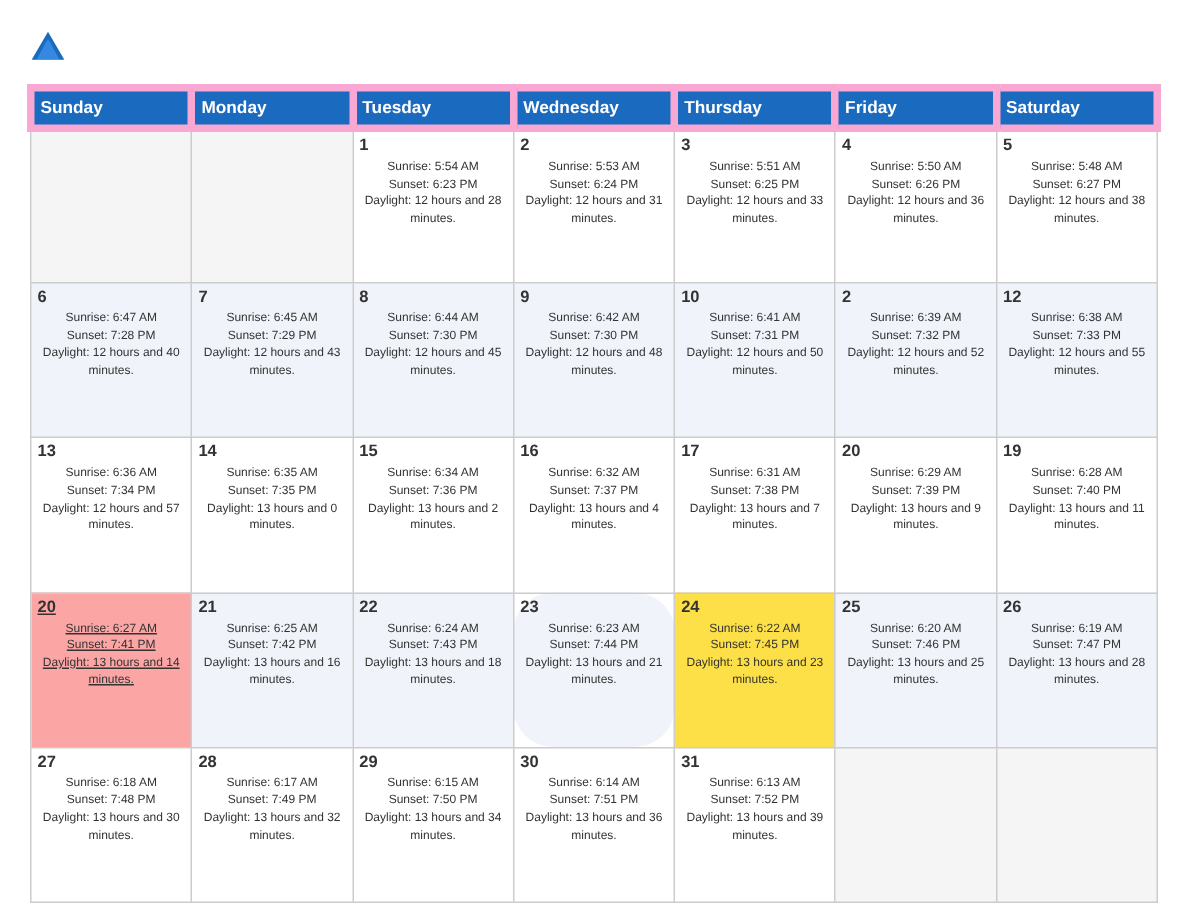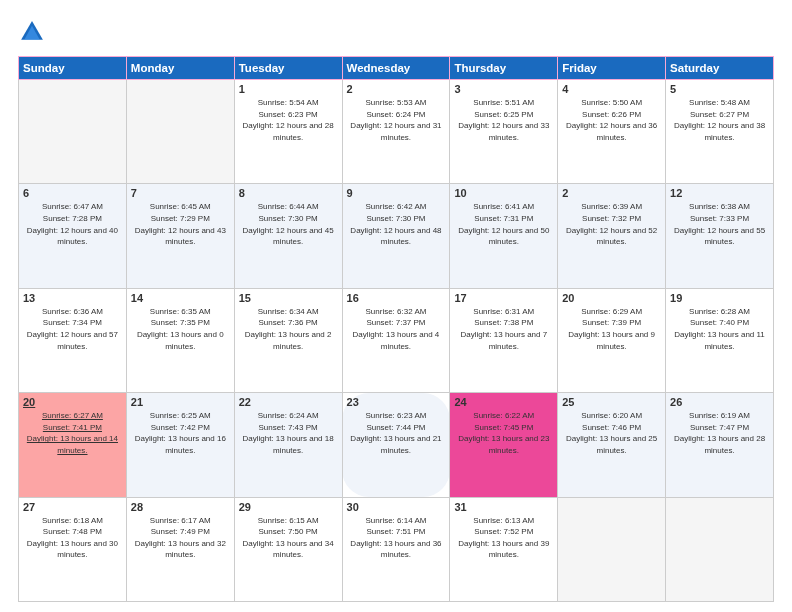--- a/index.html
+++ b/index.html
@@ -61,21 +61,21 @@
       width: 100%;
       table-layout: fixed;
     }
     .calendar th {
       background: #1a6abf;
       color: #fff;
       font-size: 11.5px;
       font-weight: bold;
       padding: 5px 4px;
       text-align: left;
-      border: 1px solid #f9a8d4;
+      border: 5px solid #f9a8d4;
     }
     .calendar td {
       vertical-align: top;
       border: 1px solid #ccc;
       padding: 3px 4px;
       font-size: 8.5px;
       color: #333;
       height: 78px;
       background: #fff;
     }
@@ -229,21 +229,21 @@
             <div class="day-info">Sunrise: 6:25 AM<br>Sunset: 7:42 PM<br>Daylight: 13 hours and 16 minutes.</div>
           </td>
           <td style="background: rgb(240, 244, 250);">
             <span class="day-num">22</span>
             <div class="day-info">Sunrise: 6:24 AM<br>Sunset: 7:43 PM<br>Daylight: 13 hours and 18 minutes.</div>
           </td>
           <td style="background: rgb(240, 244, 250); border-radius: 27px;">
             <span class="day-num">23</span>
             <div class="day-info">Sunrise: 6:23 AM<br>Sunset: 7:44 PM<br>Daylight: 13 hours and 21 minutes.</div>
           </td>
-          <td style="background: #ec4899;">
+          <td style="background: #fde047;">
             <span class="day-num">24</span>
             <div class="day-info">Sunrise: 6:22 AM<br>Sunset: 7:45 PM<br>Daylight: 13 hours and 23 minutes.</div>
           </td>
           <td style="background: rgb(240, 244, 250); margin-left: 28px;">
             <span class="day-num">25</span>
             <div class="day-info">Sunrise: 6:20 AM<br>Sunset: 7:46 PM<br>Daylight: 13 hours and 25 minutes.</div>
           </td>
           <td style="background: rgb(240, 244, 250);">
             <span class="day-num">26</span>
             <div class="day-info">Sunrise: 6:19 AM<br>Sunset: 7:47 PM<br>Daylight: 13 hours and 28 minutes.</div>

